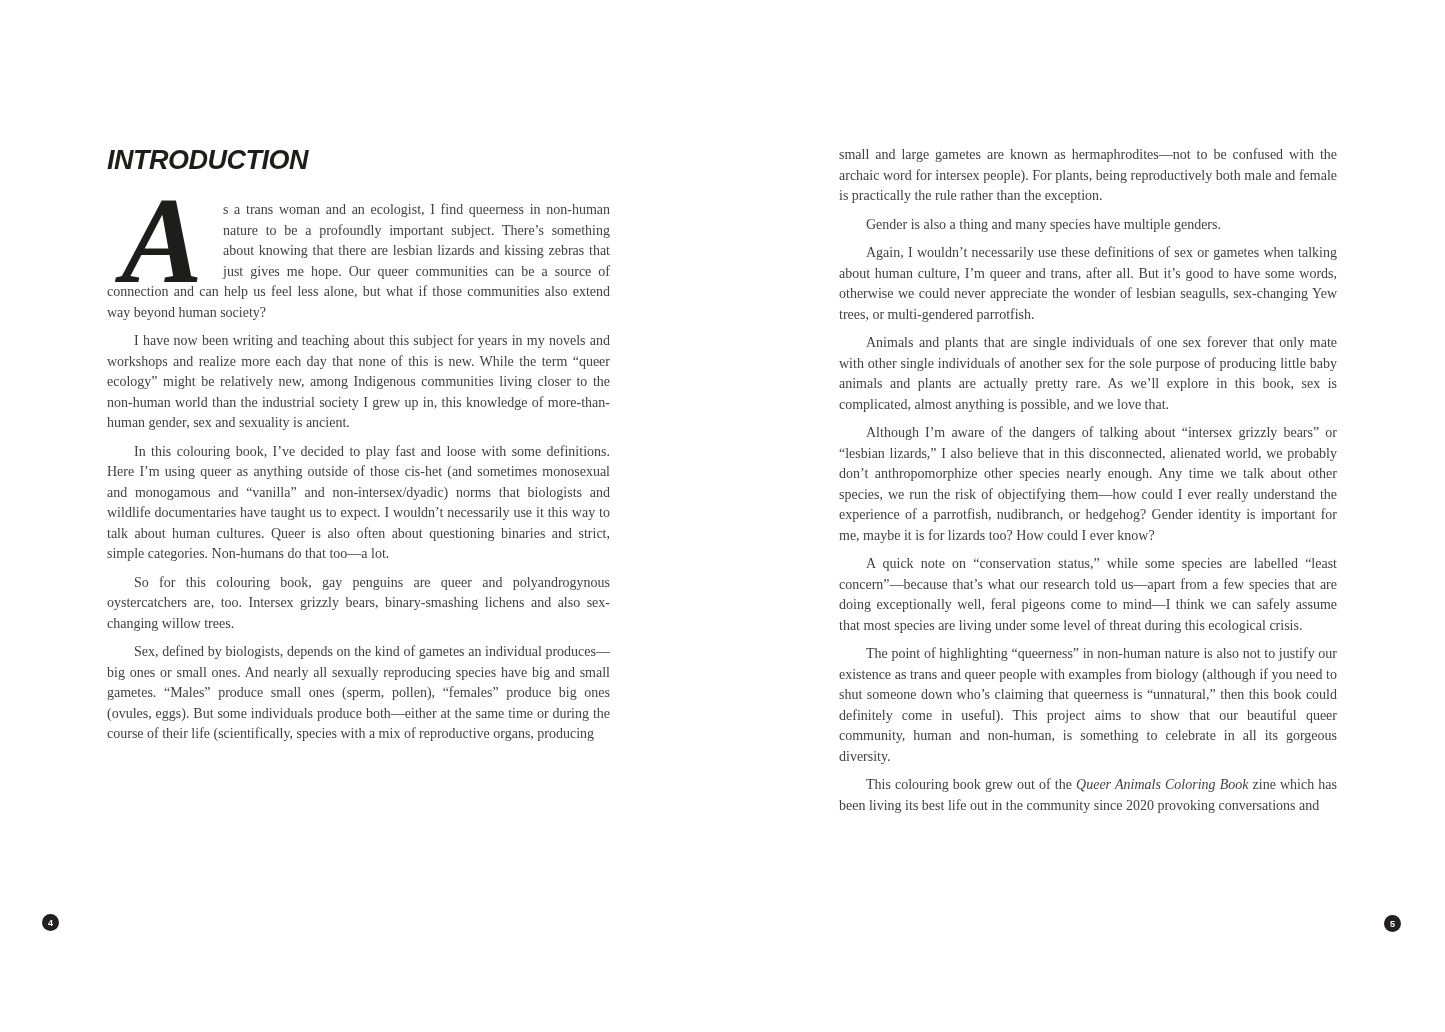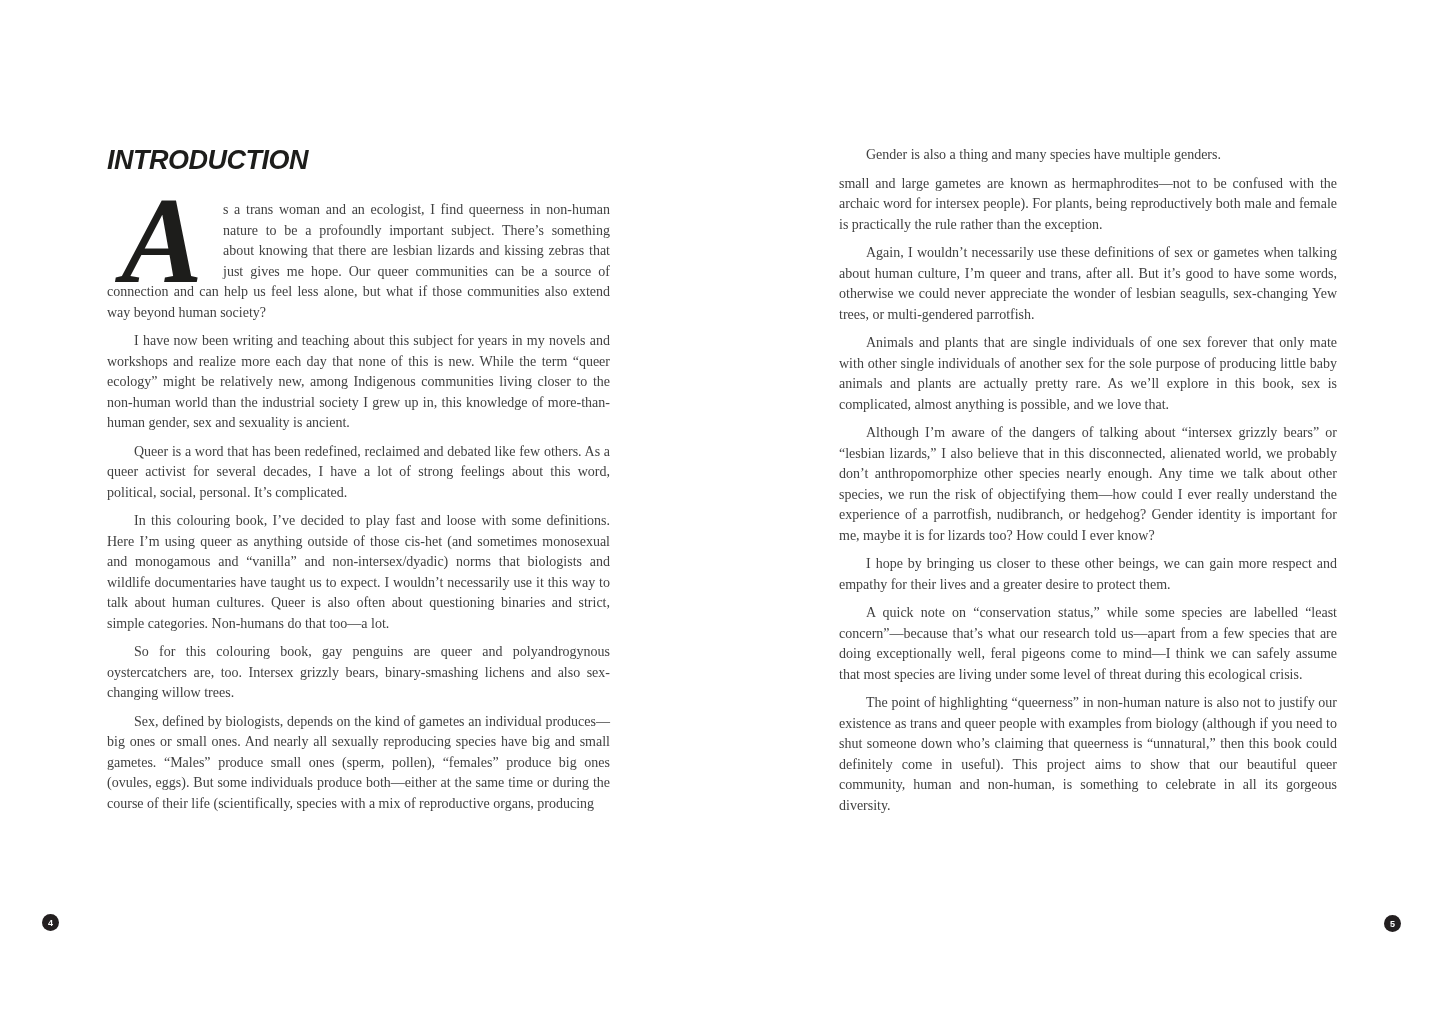--- a/index.html
+++ b/index.html
@@ -82,34 +82,33 @@
 <body>
 
 <div class="spread">
 
   <section class="page page-left">
     <h1 class="heading">INTRODUCTION</h1>
 
     <div class="para first"><span class="dropcap">A</span><span>s a trans woman and an ecologist, I find queerness in non-human nature to be a profoundly important subject. There’s something about knowing that there are lesbian lizards and kissing zebras that just gives me hope. Our queer communities can be a source of connection and can help us feel less alone, but what if those communities also extend way beyond human society?</span></div>
 
     <p class="para">I have now been writing and teaching about this subject for years in my novels and workshops and realize more each day that none of this is new. While the term “queer ecology” might be relatively new, among Indigenous communities living closer to the non-human world than the industrial society I grew up in, this knowledge of more-than-human gender, sex and sexuality is ancient.</p>
-    <p class="para">Queer is a word that has been redefined, reclaimed and debated like few others. As a queer activist for several decades, I have a lot of strong feelings about this word, political, social, personal. It’s complicated.</p>
     <p class="para">In this colouring book, I’ve decided to play fast and loose with some definitions. Here I’m using queer as anything outside of those cis-het (and sometimes monosexual and monogamous and “vanilla” and non-intersex/dyadic) norms that biologists and wildlife documentaries have taught us to expect. I wouldn’t necessarily use it this way to talk about human cultures. Queer is also often about questioning binaries and strict, simple categories. Non-humans do that too—a lot.</p>
     <p class="para">So for this colouring book, gay penguins are queer and polyandrogynous oystercatchers are, too. Intersex grizzly bears, binary-smashing lichens and also sex-changing willow trees.</p>
     <p class="para">Sex, defined by biologists, depends on the kind of gametes an individual produces—big ones or small ones. And nearly all sexually reproducing species have big and small gametes. “Males” produce small ones (sperm, pollen), “females” produce big ones (ovules, eggs). But some individuals produce both—either at the same time or during the course of their life (scientifically, species with a mix of reproductive organs, producing</p>
   </section>
 
   <section class="page page-right">
+    <p class="para no-indent">small and large gametes are known as hermaphrodites—not to be confused with the archaic word for intersex people). For plants, being reproductively both male and female is practically the rule rather than the exception.</p>
     <p class="para">Gender is also a thing and many species have multiple genders.</p>
-    <p class="para no-indent">small and large gametes are known as hermaphrodites—not to be confused with the archaic word for intersex people). For plants, being reproductively both male and female is practically the rule rather than the exception.</p>
     <p class="para">Again, I wouldn’t necessarily use these definitions of sex or gametes when talking about human culture, I’m queer and trans, after all. But it’s good to have some words, otherwise we could never appreciate the wonder of lesbian seagulls, sex-changing Yew trees, or multi-gendered parrotfish.</p>
     <p class="para">Animals and plants that are single individuals of one sex forever that only mate with other single individuals of another sex for the sole purpose of producing little baby animals and plants are actually pretty rare. As we’ll explore in this book, sex is complicated, almost anything is possible, and we love that.</p>
     <p class="para">Although I’m aware of the dangers of talking about “intersex grizzly bears” or “lesbian lizards,” I also believe that in this disconnected, alienated world, we probably don’t anthropomorphize other species nearly enough. Any time we talk about other species, we run the risk of objectifying them—how could I ever really understand the experience of a parrotfish, nudibranch, or hedgehog? Gender identity is important for me, maybe it is for lizards too? How could I ever know?</p>
-    <p class="para">I hope by bringing us closer to these other beings, we can gain more respect and empathy for their lives and a greater desire to protect them.</p>
     <p class="para">A quick note on “conservation status,” while some species are labelled “least concern”—because that’s what our research told us—apart from a few species that are doing exceptionally well, feral pigeons come to mind—I think we can safely assume that most species are living under some level of threat during this ecological crisis.</p>
     <p class="para">The point of highlighting “queerness” in non-human nature is also not to justify our existence as trans and queer people with examples from biology (although if you need to shut someone down who’s claiming that queerness is “unnatural,” then this book could definitely come in useful). This project aims to show that our beautiful queer community, human and non-human, is something to celebrate in all its gorgeous diversity.</p>
 
+    <p class="para"><span>This colouring book grew out of the </span><em class="book-title">Queer Animals Coloring Book</em><span> zine which has been living its best life out in the community since 2020 provoking conversations and</span></p>
   </section>
 
   <div class="page-badge badge-left">4</div>
   <div class="page-badge badge-right">5</div>
 
 </div>
 
 </body></html>

